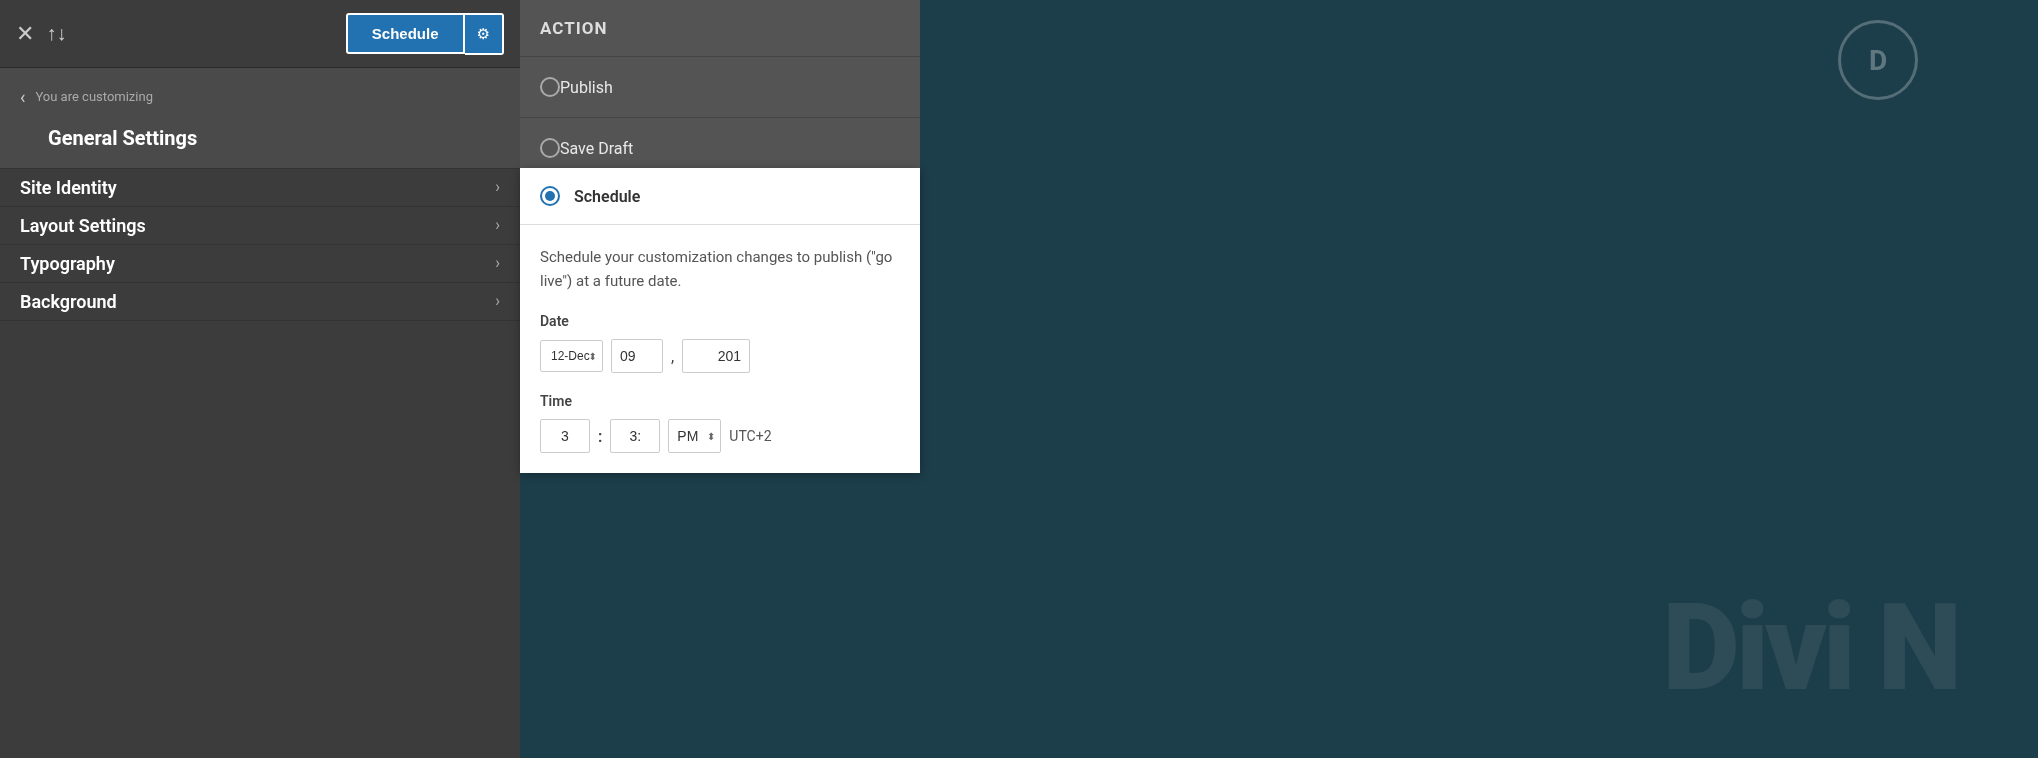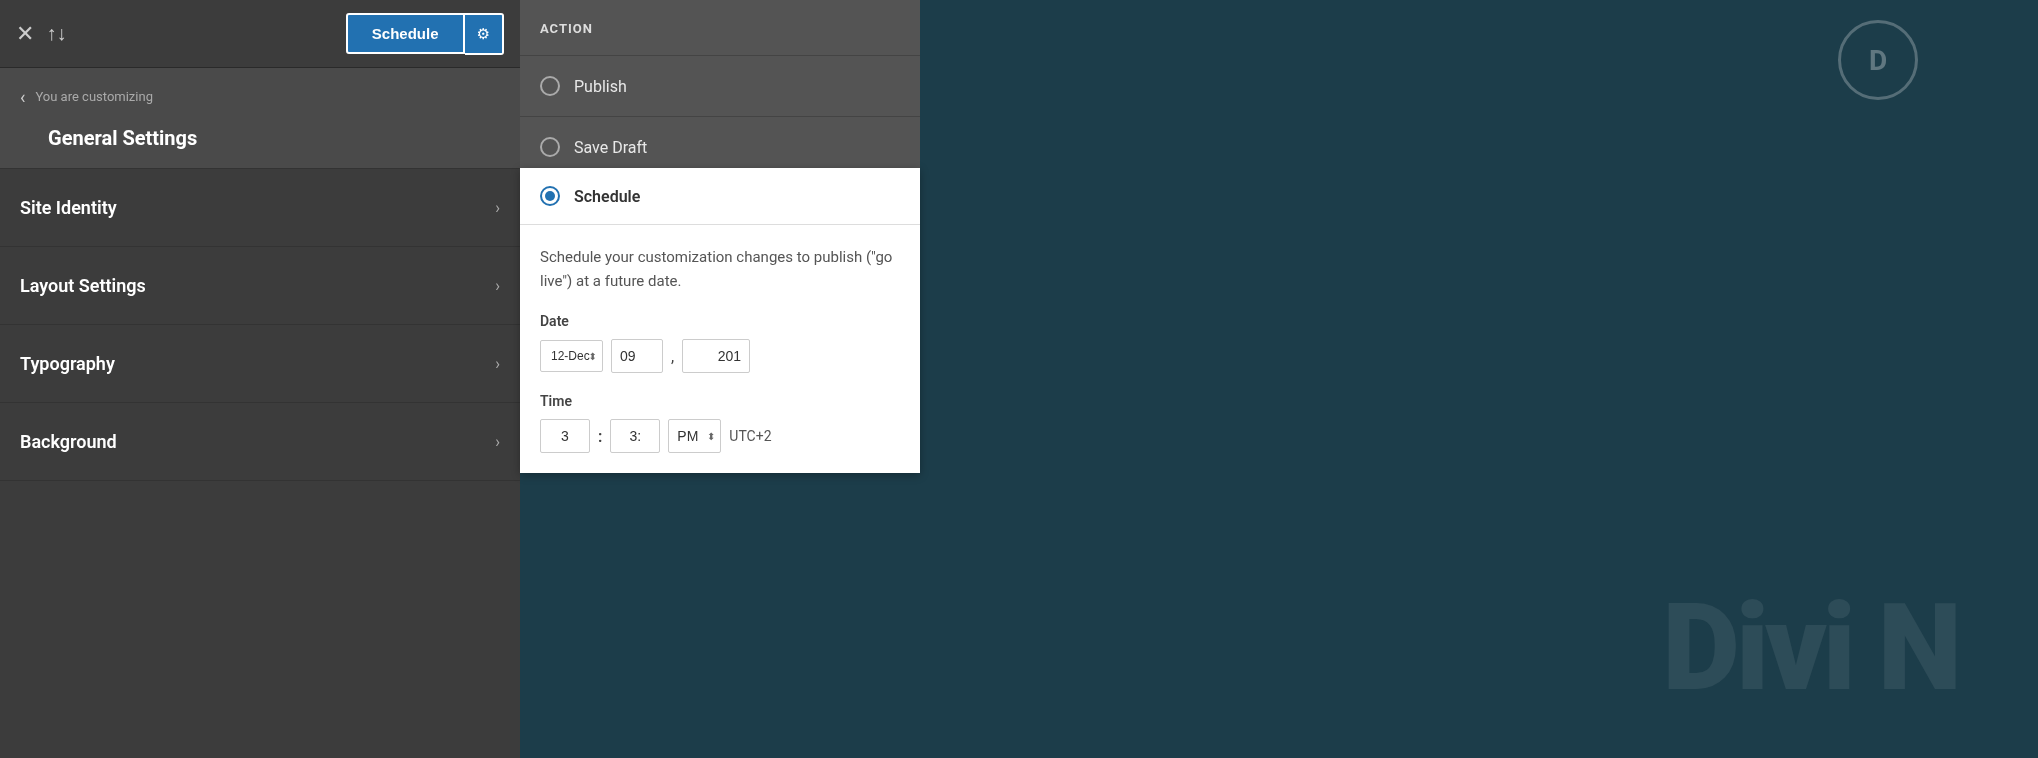--- a/index.html
+++ b/index.html
@@ -160,23 +160,23 @@
     }
 
     
     .nav-items {
       flex: 1;
       overflow-y: auto;
     }
 
     .nav-item {
       display: flex;
-      align-items: center;
+      align-items: flex-start;
       justify-content: space-between;
-      padding: 28px 20px;
+      padding: 8px 20px;
       border-bottom: 1px solid #333;
       cursor: pointer;
       background: #3c3c3c;
       transition: background 0.15s;
     }
 
     .nav-item-label {
       color: #fff;
       font-size: 18px;
       font-weight: 600;
@@ -199,30 +199,29 @@
       min-height: 200px;
     }
 
     .action-header {
       padding: 18px 20px;
       border-bottom: 1px solid #444;
     }
 
     .action-title {
       color: #ddd;
-      font-size: 13px;
+      font-size: 17px;
       font-weight: 700;
       letter-spacing: 1px;
       text-transform: uppercase;
     }
 
     .action-option {
       display: flex;
       align-items: center;
-      gap: 14px;
       padding: 20px 20px;
       border-bottom: 1px solid #444;
       cursor: pointer;
     }
 
     .action-option-label {
       color: #e8e8e8;
       font-size: 16px;
     }
 

